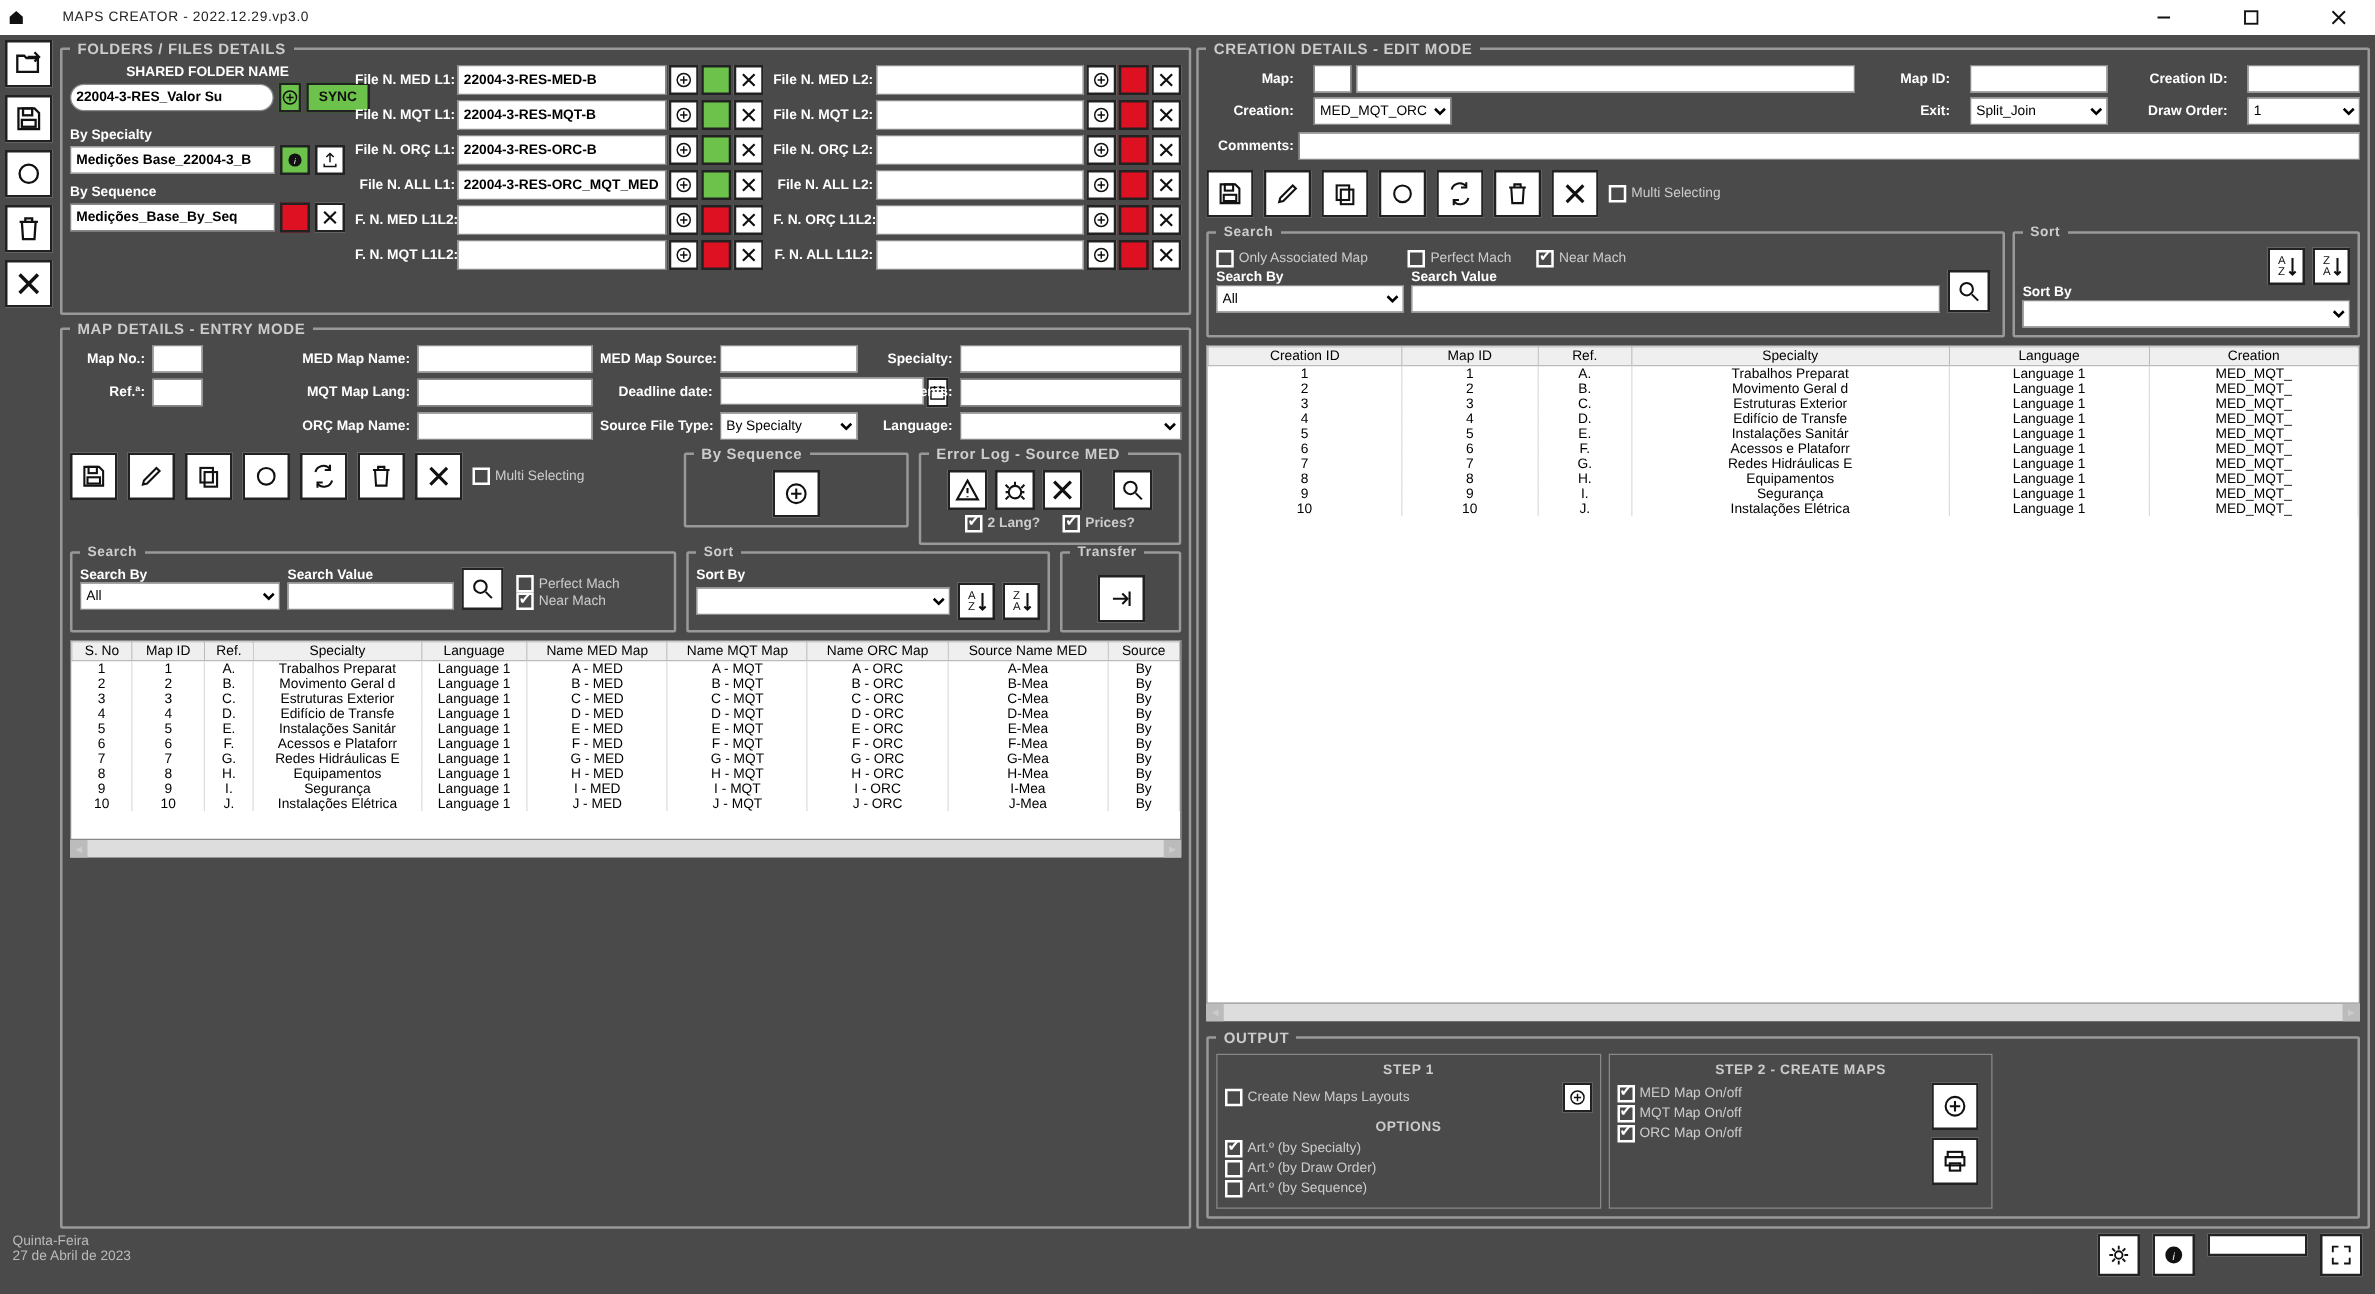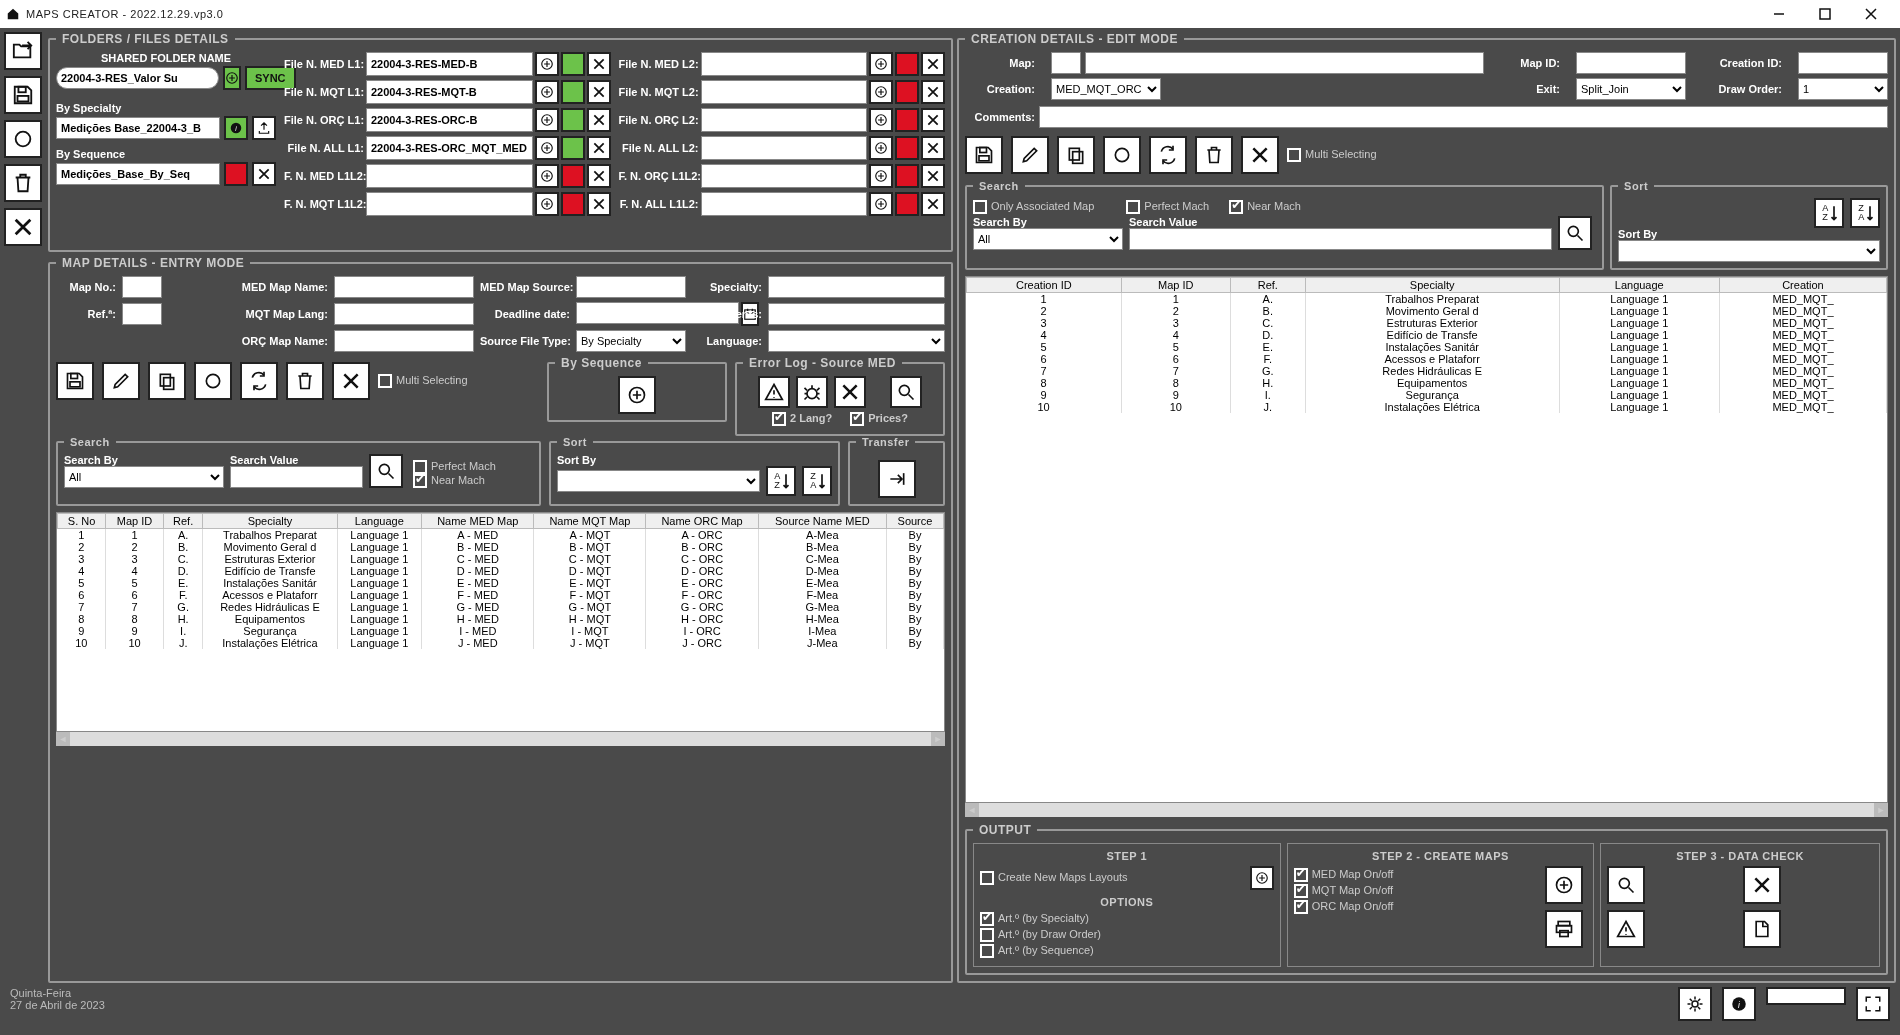--- a/index.html
+++ b/index.html
@@ -1,19 +1,19 @@
 <!DOCTYPE html>
 <html><head>
 <meta charset="utf-8">
 <style>
 * { margin:0; padding:0; box-sizing:border-box; font-family: "Segoe UI", Tahoma, sans-serif; font-size:11px; }
 body { background:#4a4a4a; color:#ccc; width:1900px; height:1035px; overflow:hidden; position:relative; }
 
 
-.titlebar { background:#fff; height:28px; display:flex; align-items:center; padding:0 6px; color:#222; }
+.titlebar { background:#fff; height:28px; display:flex; align-items:center; padding:0 6px; color:#222;gap:24px; }
 .titlebar .home { width:14px; height:14px; margin-right:6px; }
 .titlebar .caps { letter-spacing:0.5px; }
 .titlebar .spacer { flex:1; }
 .winbtn { width:46px; height:28px; display:flex; align-items:center; justify-content:center; color:#222; }
 .winbtn svg { width:12px; height:12px; }
 
 
 .app { display:flex; height:calc(100% - 28px - 48px); }
 .leftbar { width:48px; background:#4a4a4a; padding:4px; display:flex; flex-direction:column; gap:6px; }
 .tool { width:38px; height:38px; background:#fff; border:2px solid #222; display:flex; align-items:center; justify-content:center; }
@@ -49,21 +49,21 @@
 
 
 .bigtools { display:flex; gap:8px; margin:6px 0; align-items:center; }
 .bigbtn { width:38px; height:38px; background:#fff; border:2px solid #222; display:flex; align-items:center; justify-content:center; }
 .bigbtn svg { width:20px; height:20px; }
 .chk { width:14px; height:14px; border:2px solid #fff; display:inline-block; vertical-align:middle; margin-right:4px; position:relative; }
 .chk.checked::after { content:"✔"; position:absolute; top:-4px; left:0; color:#fff; font-size:12px; }
 .sort-inner { display:flex; gap:6px; align-items:center; }
 
 
-.table { background:#fff; color:#000; width:100%; height:220px; overflow:auto; border:1px solid #888; font-size:11px; }
+.table { background:#fff; color:#000; width:100%; height:160px; overflow:auto; border:1px solid #888; font-size:11px; }
 .table table { border-collapse:collapse; width:100%; }
 .table th { background:#efefef; border:1px solid #bbb; font-weight:normal; padding:1px 6px; position:sticky; top:0; }
 .table td { border-right:1px solid #ddd; padding:0 6px; text-align:center; white-space:nowrap; }
 
 
 .creation .row .lbl { width:88px; }
 .cgrid { display:grid; grid-template-columns: 70px 1fr 60px 110px 80px 90px; gap:16px; align-items:center; margin-bottom:4px;}
 
 
 .outgrid { display:grid; grid-template-columns: 1.1fr 1.1fr 1fr; gap:6px; }
@@ -713,45 +713,20 @@
                     <svg viewBox="0 0 24 24">
                       <use href="#i-plus"></use>
                     </svg>
                   </div>
                 <div class="bigbtn">
                     <svg viewBox="0 0 24 24">
                       <use href="#i-print"></use>
                     </svg>
                   </div>
               </div>
-            </div>
-          </div>
-          <div class="stepbox">
-            <h4>STEP 3 - DATA CHECK</h4>
-            <div style="display:grid;grid-template-columns:1fr 1fr;gap:6px">
-              <div class="bigbtn">
-                  <svg viewBox="0 0 24 24">
-                    <use href="#i-search"></use>
-                  </svg>
-                </div>
-              <div class="bigbtn">
-                  <svg viewBox="0 0 24 24">
-                    <use href="#i-x"></use>
-                  </svg>
-                </div>
-              <div class="bigbtn">
-                  <svg viewBox="0 0 24 24">
-                    <use href="#i-warn"></use>
-                  </svg>
-                </div>
-              <div class="bigbtn">
-                  <svg viewBox="0 0 24 24">
-                    <use href="#i-doc"></use>
-                  </svg>
-                </div>
             </div>
           </div>
         </div>
       </fieldset>
     </fieldset>
 
     <fieldset class="panel-big">
       <legend>MAP DETAILS - ENTRY MODE</legend>
 
       <div class="mapd-top">

